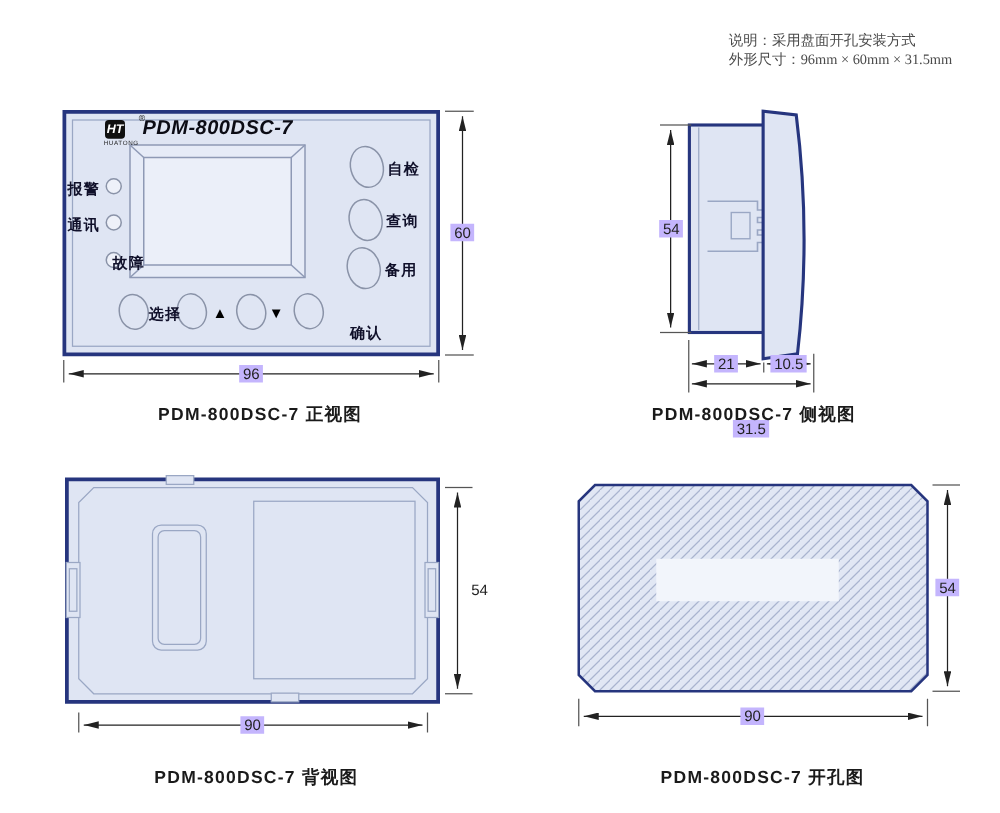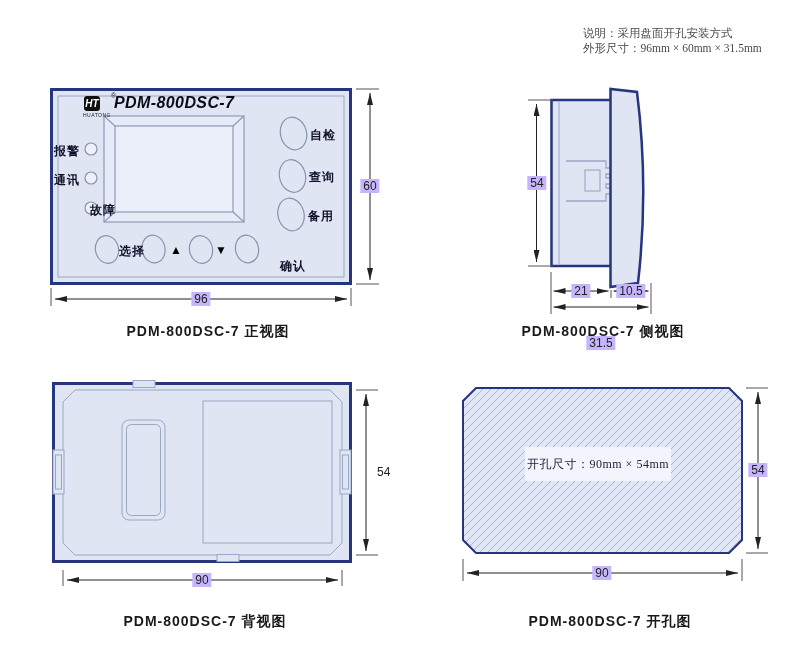--- a/index.html
+++ b/index.html
@@ -187,20 +187,19 @@
   <span class="abs dim tc" style="left:201px;top:299px;">96</span>
   <span class="abs dim tc" style="left:537px;top:183px;">54</span>
   <span class="abs dim tc" style="left:581px;top:291px;">21</span>
   <span class="abs dim tc" style="left:631px;top:291px;">10.5</span>
   <span class="abs dim tc" style="left:601px;top:307px;margin-top:36px;">31.5</span>
   <span class="abs dim dim-side" style="left:374px;top:472px;">54</span>
   <span class="abs dim tc" style="left:202px;top:580px;">90</span>
   <span class="abs dim tc" style="left:758px;top:470px;">54</span>
   <span class="abs dim tc" style="left:602px;top:573px;">90</span>
 
-  <span class="abs hole-label tc" style="left:598px;top:464px;">开孔尺寸：90mm × 54mm</span>
 
   <span class="abs cap tc" style="left:208px;top:332px;">PDM-800DSC-7 正视图</span>
   <span class="abs cap tc" style="left:603px;top:332px;">PDM-800DSC-7 侧视图</span>
   <span class="abs cap tc" style="left:205px;top:622px;">PDM-800DSC-7 背视图</span>
   <span class="abs cap tc" style="left:610px;top:622px;">PDM-800DSC-7 开孔图</span>
 
 </div>
 
 </body></html>

